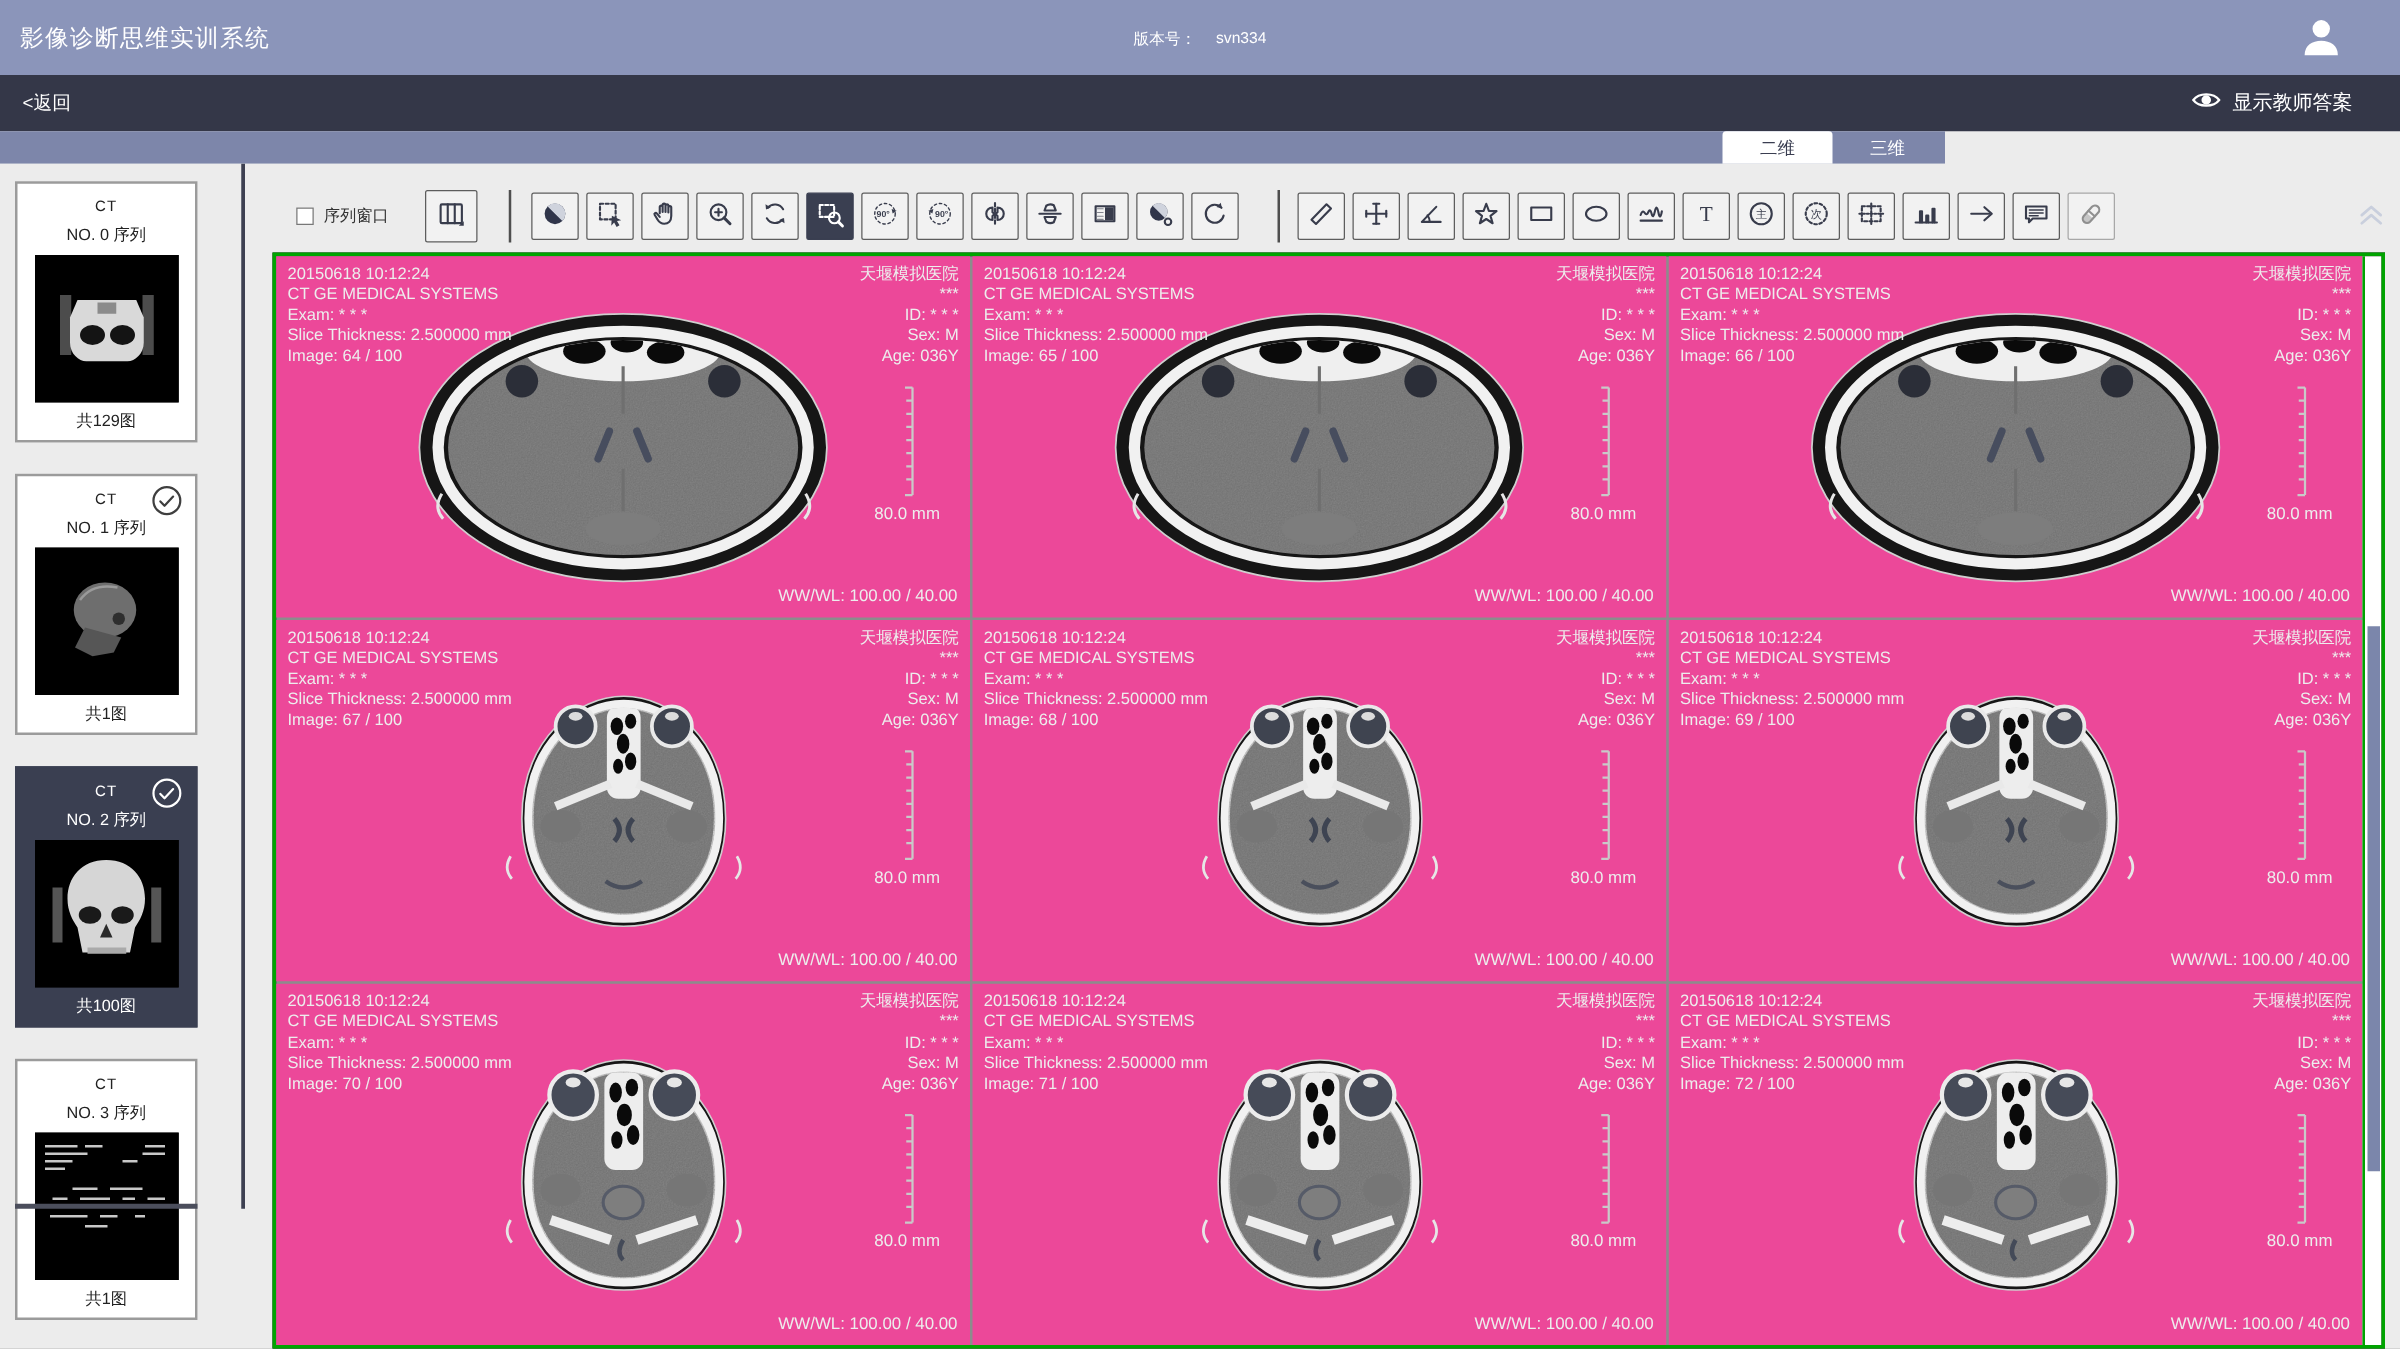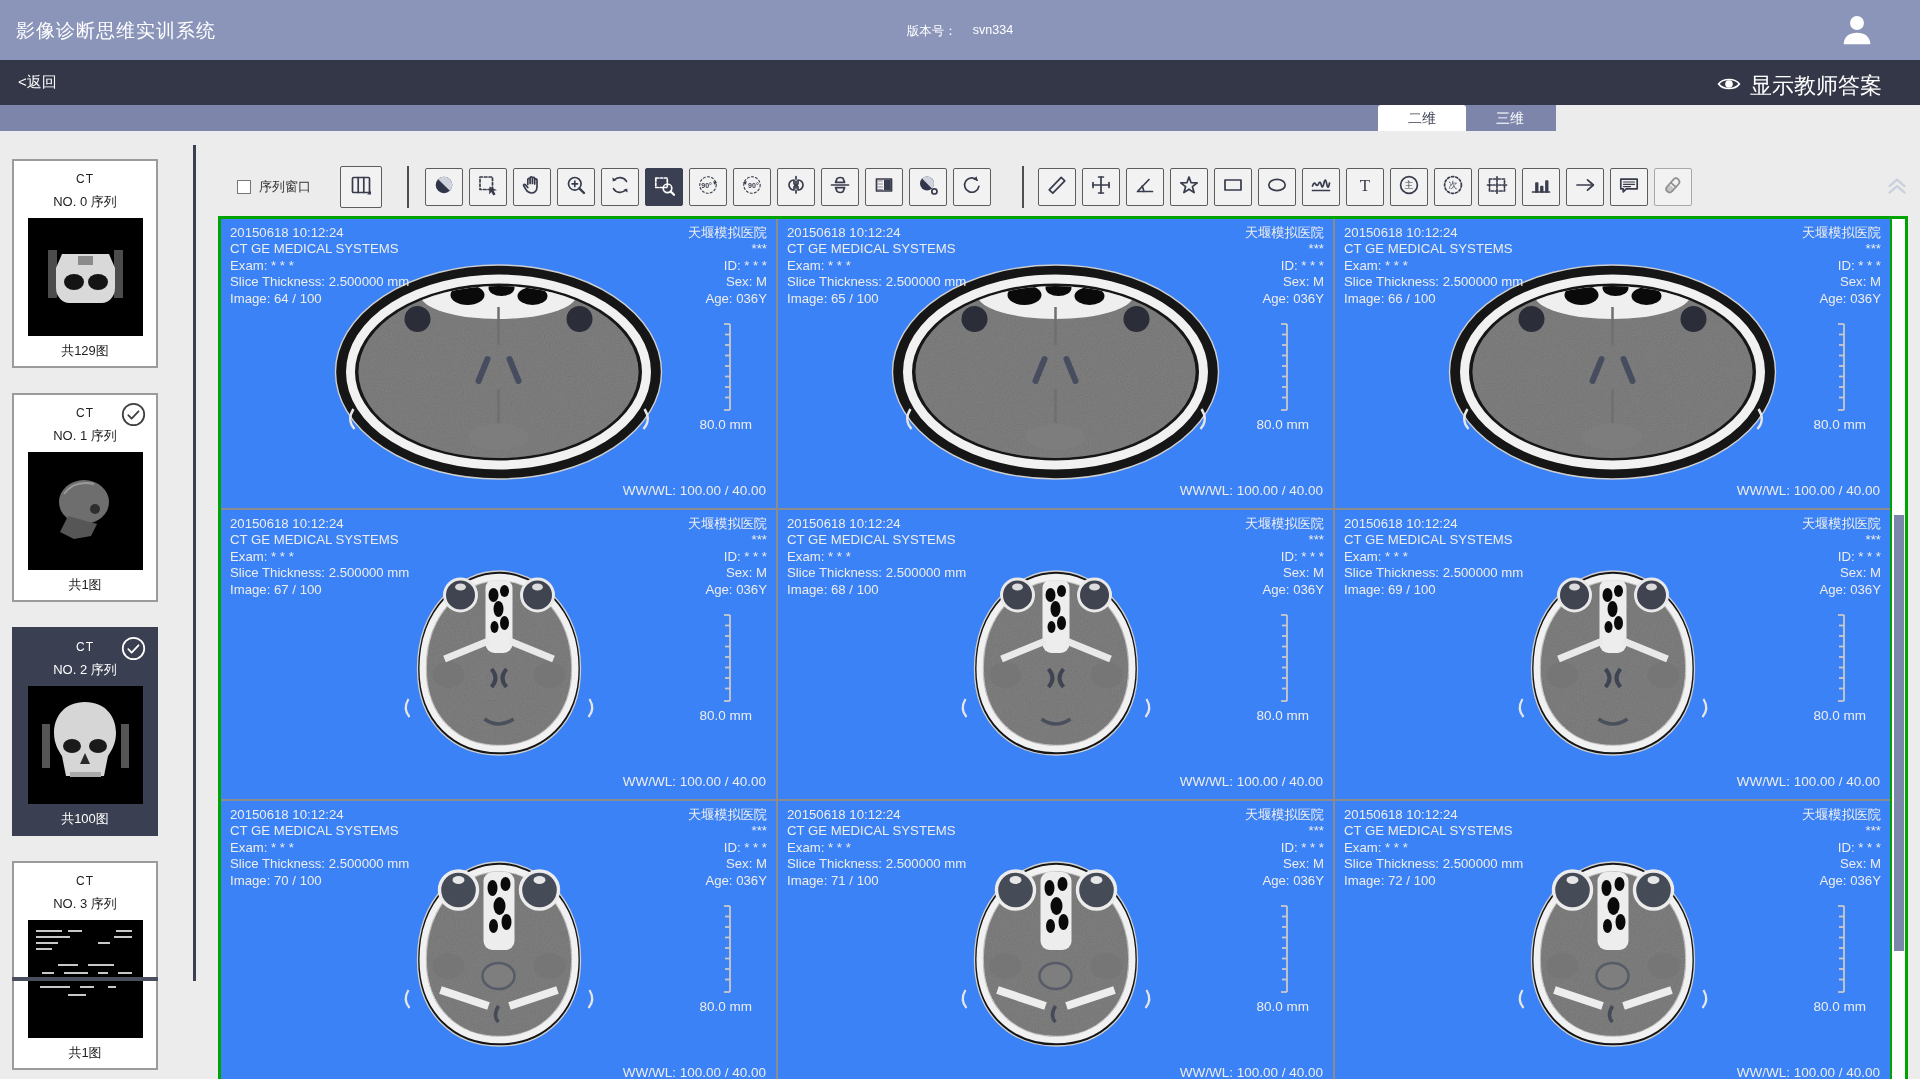--- a/index.html
+++ b/index.html
@@ -8,29 +8,29 @@
   
   .header{position:absolute;top:0;left:0;width:1920px;height:60px;background:var(--c-header);}
   .app-title{position:absolute;left:16px;top:18px;font-size:19px;letter-spacing:1px;color:#fff;}
   .version{position:absolute;left:50%;top:23px;transform:translateX(-50%);
            font-size:12.5px;color:#fff;display:flex;gap:16px;}
   .user-ic{position:absolute;right:44px;top:11px;width:38px;height:38px;}
   
   .navbar{position:absolute;top:60px;left:0;width:1920px;height:45px;background:var(--c-dark);}
   .back-btn{position:absolute;left:18px;top:13px;font-size:15px;color:#fff;cursor:pointer;}
   .show-answer{position:absolute;right:38px;top:11px;display:flex;align-items:center;gap:9px;
-               font-size:22px;color:#fff;cursor:pointer;}
+               font-size:16px;color:#fff;cursor:pointer;}
   
   .tabstrip{position:absolute;top:105px;left:0;width:1556px;height:26px;background:var(--c-strip);}
   .tabs{position:absolute;right:2px;bottom:0;display:flex;}
   .tab{width:88px;height:26px;line-height:26px;text-align:center;font-size:14px;
        color:#ffffff;cursor:pointer;}
   .tab.active{background:#fff;color:#3a3e51;border-radius:3px 3px 0 0;}
   
-  .content{position:absolute;top:131px;left:0;width:1920px;height:836px;background:#ececec;margin-top:14px;}
+  .content{position:absolute;top:131px;left:0;width:1920px;height:836px;background:#ececec;}
   .sidebar-divider{position:absolute;left:193px;top:0;bottom:0;width:3px;background:#3d4051;}
   
   .series-card{position:absolute;left:12px;width:146px;height:209px;background:#fff;
                border:2px solid #9b9b9b;box-sizing:border-box;text-align:center;color:#222;cursor:pointer;}
   .series-card.selected{background:var(--c-selected);border-color:var(--c-selected);color:#fff;}
   .series-card .modality{margin-top:11px;font-size:12px;letter-spacing:1px;}
   .series-card .series-name{margin-top:7px;font-size:13px;}
   .series-card .thumb{display:block;margin:7px auto 0;width:115px;height:118px;background:#000;}
   .series-card .count{margin-top:6px;font-size:13px;}
   .series-check{position:absolute;top:7px;right:10px;width:25px;height:25px;}
@@ -46,21 +46,21 @@
   .tbtn.active{background:var(--c-selected);border-color:var(--c-selected);}
   .tbtn.disabled{border-color:#a8a8a8;}
   .tdiv{position:absolute;top:21px;width:2px;height:42px;background:#4e4e4e;}
   .collapse-ic{position:absolute;left:1884px;top:29px;cursor:pointer;}
   
   .grid-wrap{position:absolute;left:218px;top:71px;width:1690px;height:877px;box-sizing:border-box;
              background:#000;border:3px solid var(--c-green);}
   .cells{position:absolute;left:0;top:0;right:15px;bottom:0;display:grid;
          grid-template-columns:repeat(3,1fr);grid-template-rows:repeat(3,1fr);
          gap:2px;background:#8c8c8c;}
-  .cell{background:#3b82f6;position:relative;overflow:hidden;color:#ededed;
+  .cell{background:#ec4899;position:relative;overflow:hidden;color:#ededed;
         font-size:13.2px;line-height:16.4px;cursor:pointer;}
   .vscroll{position:absolute;top:0;bottom:0;right:0;width:15px;background:#fff;
            border-left:2px solid var(--c-green);box-sizing:border-box;}
   .vthumb{position:absolute;left:2px;right:1px;top:34%;height:50%;background:var(--c-thumb);}
   .cell .tl{position:absolute;top:6px;left:9px;z-index:3;}
   .cell .tr{position:absolute;top:6px;right:9px;text-align:right;z-index:3;}
   .cell .ruler{position:absolute;right:42px;top:102px;z-index:2;}
   .cell .mm{position:absolute;right:24px;top:198px;font-size:13.5px;z-index:3;}
   .cell .wwwl{position:absolute;right:10px;bottom:9px;font-size:13.5px;z-index:3;}
   .brain{position:absolute;left:50%;top:53%;transform:translate(-50%,-50%);z-index:1;}

